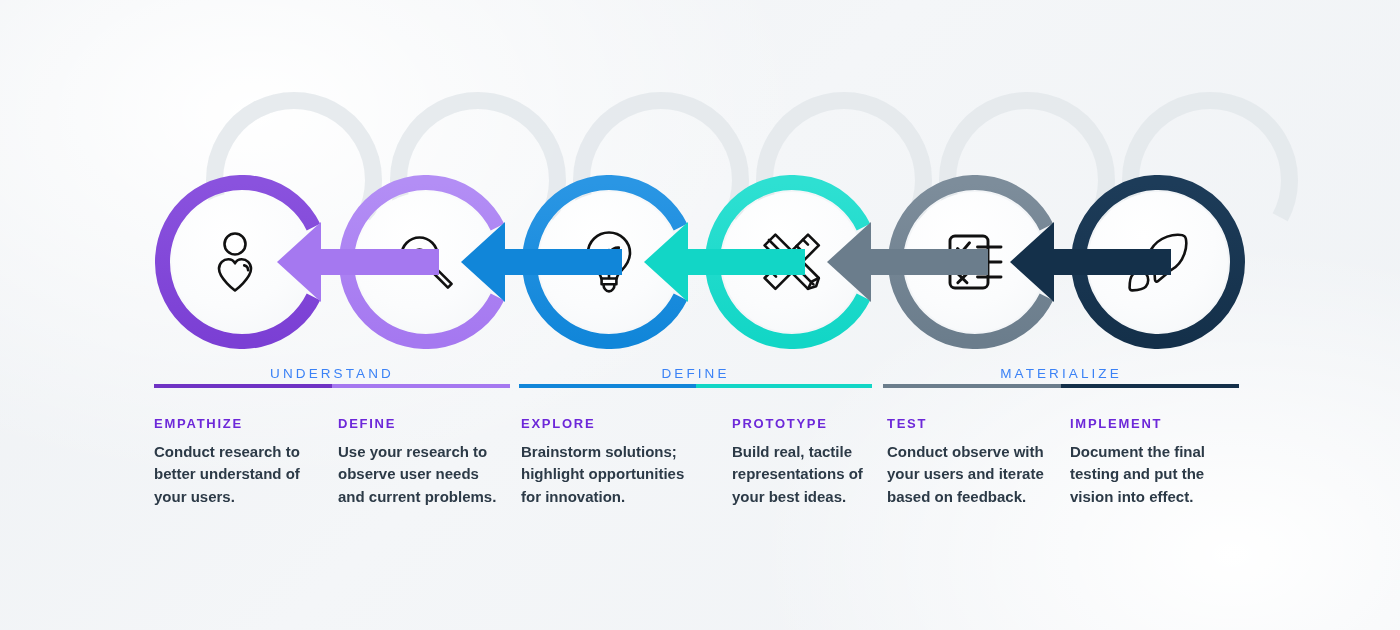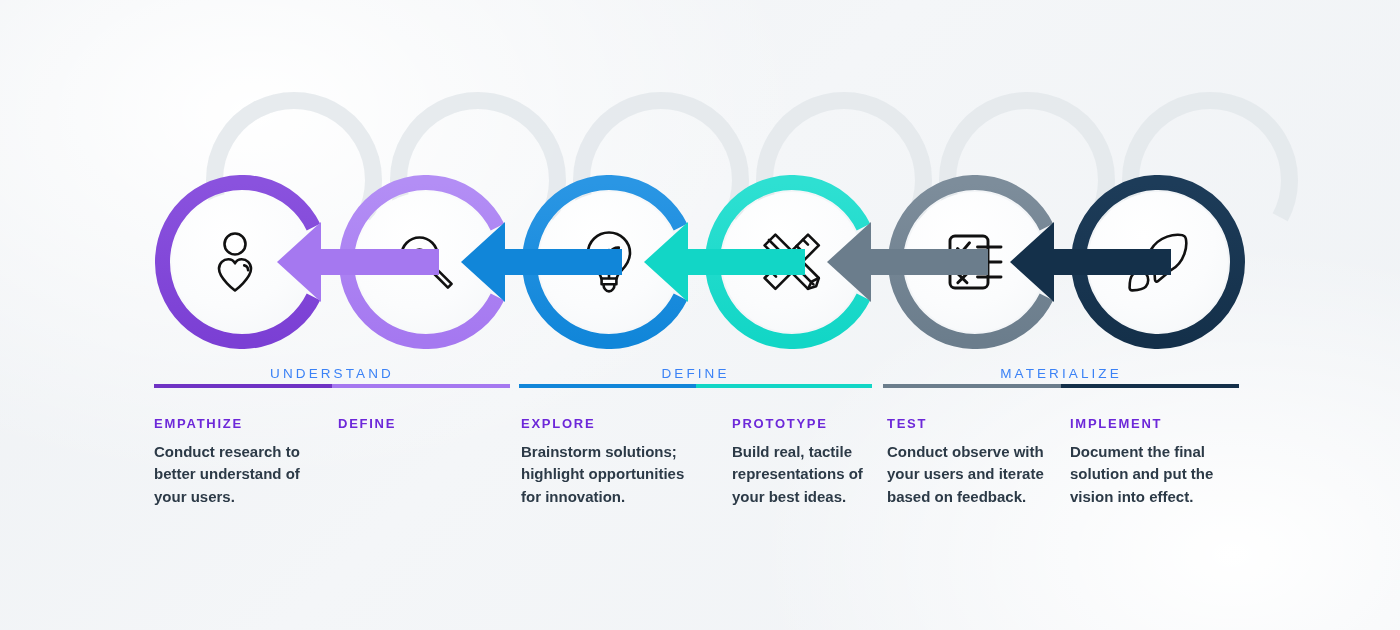--- a/index.html
+++ b/index.html
@@ -311,32 +311,33 @@
       </div>
     </div>
 
   <div id="columns">
       <div class="col" style="left: 154px;">
         <div class="title">EMPATHIZE</div>
         <div class="desc">Conduct research to better understand of your users.</div>
       </div>
       <div class="col" style="left: 338px;">
         <div class="title">DEFINE</div>
+        <div class="desc">Use your research to observe user needs and current problems.</div>
       </div>
       <div class="col" style="left: 521px;">
         <div class="title">EXPLORE</div>
         <div class="desc">Brainstorm solutions; highlight opportunities for innovation.</div>
       </div>
       <div class="col" style="left: 732px;">
         <div class="title">PROTOTYPE</div>
         <div class="desc">Build real, tactile representations of your best ideas.</div>
       </div>
       <div class="col" style="left: 887px;">
         <div class="title">TEST</div>
         <div class="desc">Conduct observe with your users and iterate based on feedback.</div>
       </div>
       <div class="col" style="left: 1070px;">
         <div class="title">IMPLEMENT</div>
-        <div class="desc">Document the final solution and put the vision into effect.</div>
+        <div class="desc">Document the final testing and put the vision into effect.</div>
       </div>
     </div>
 
 </div>
 
 </body></html>

